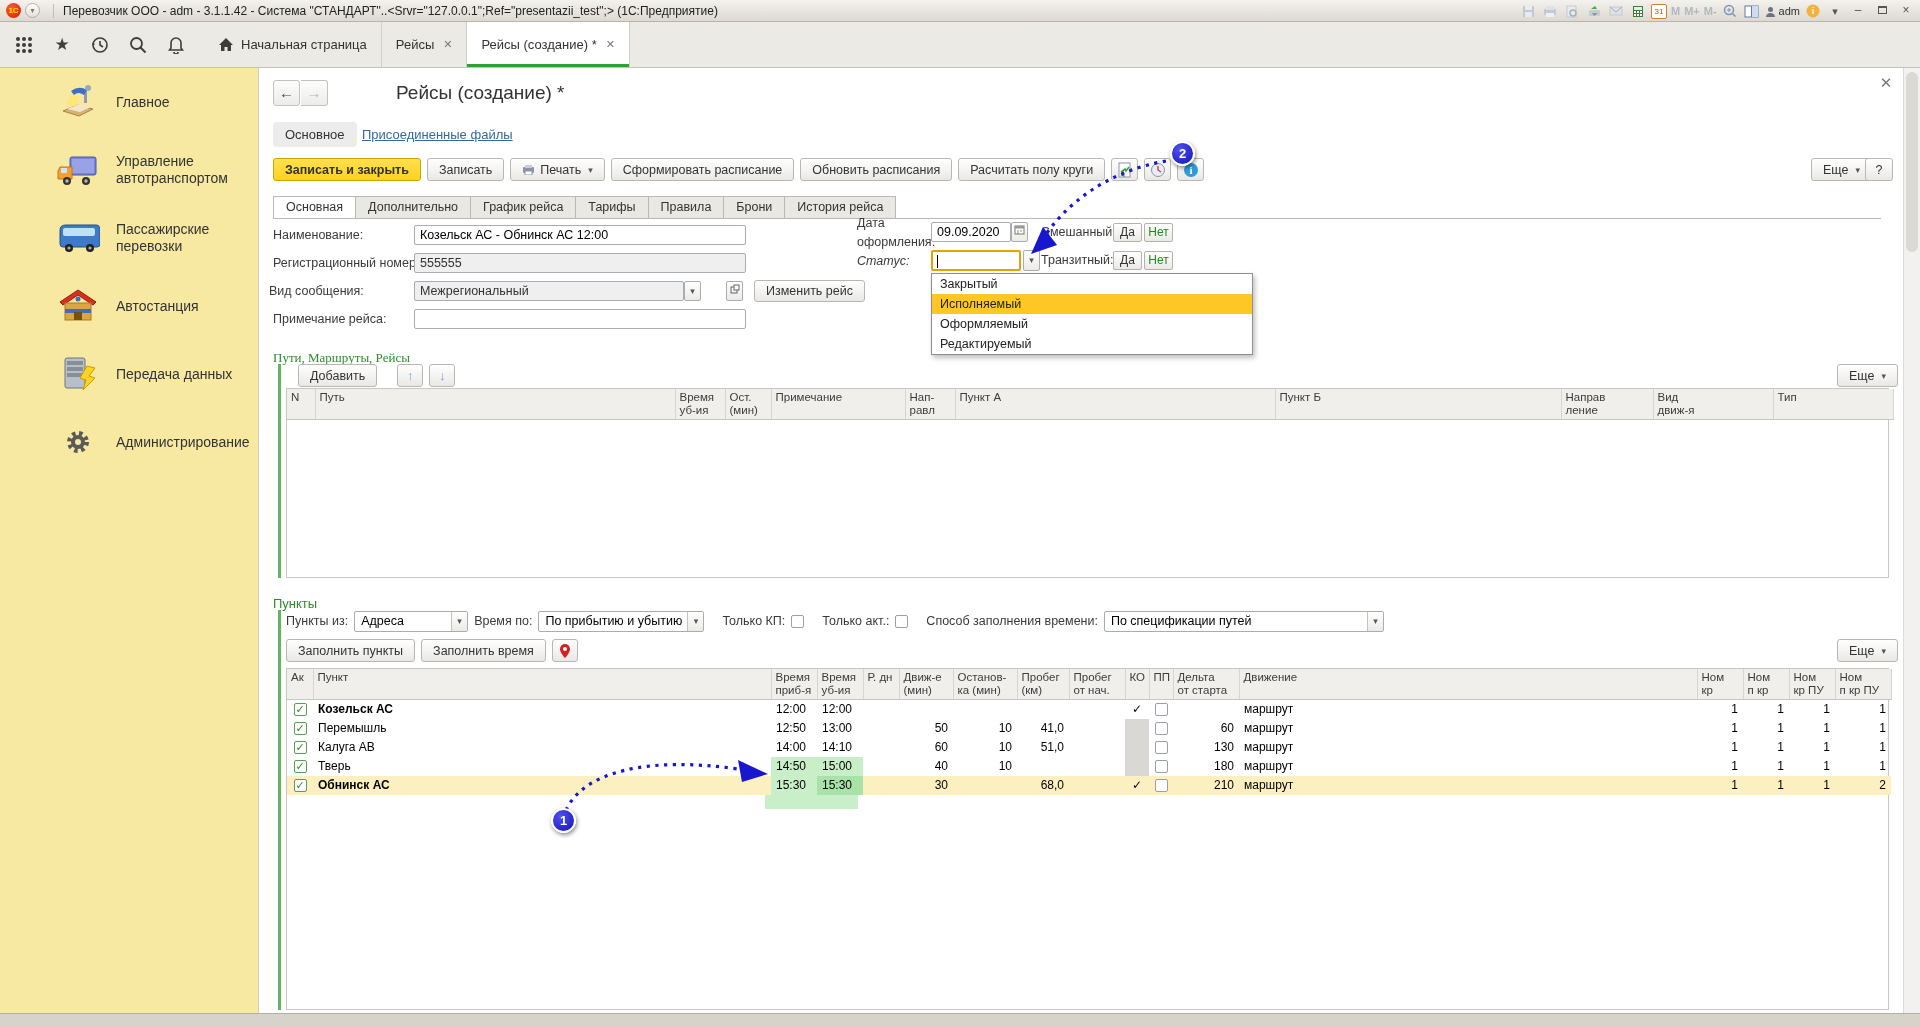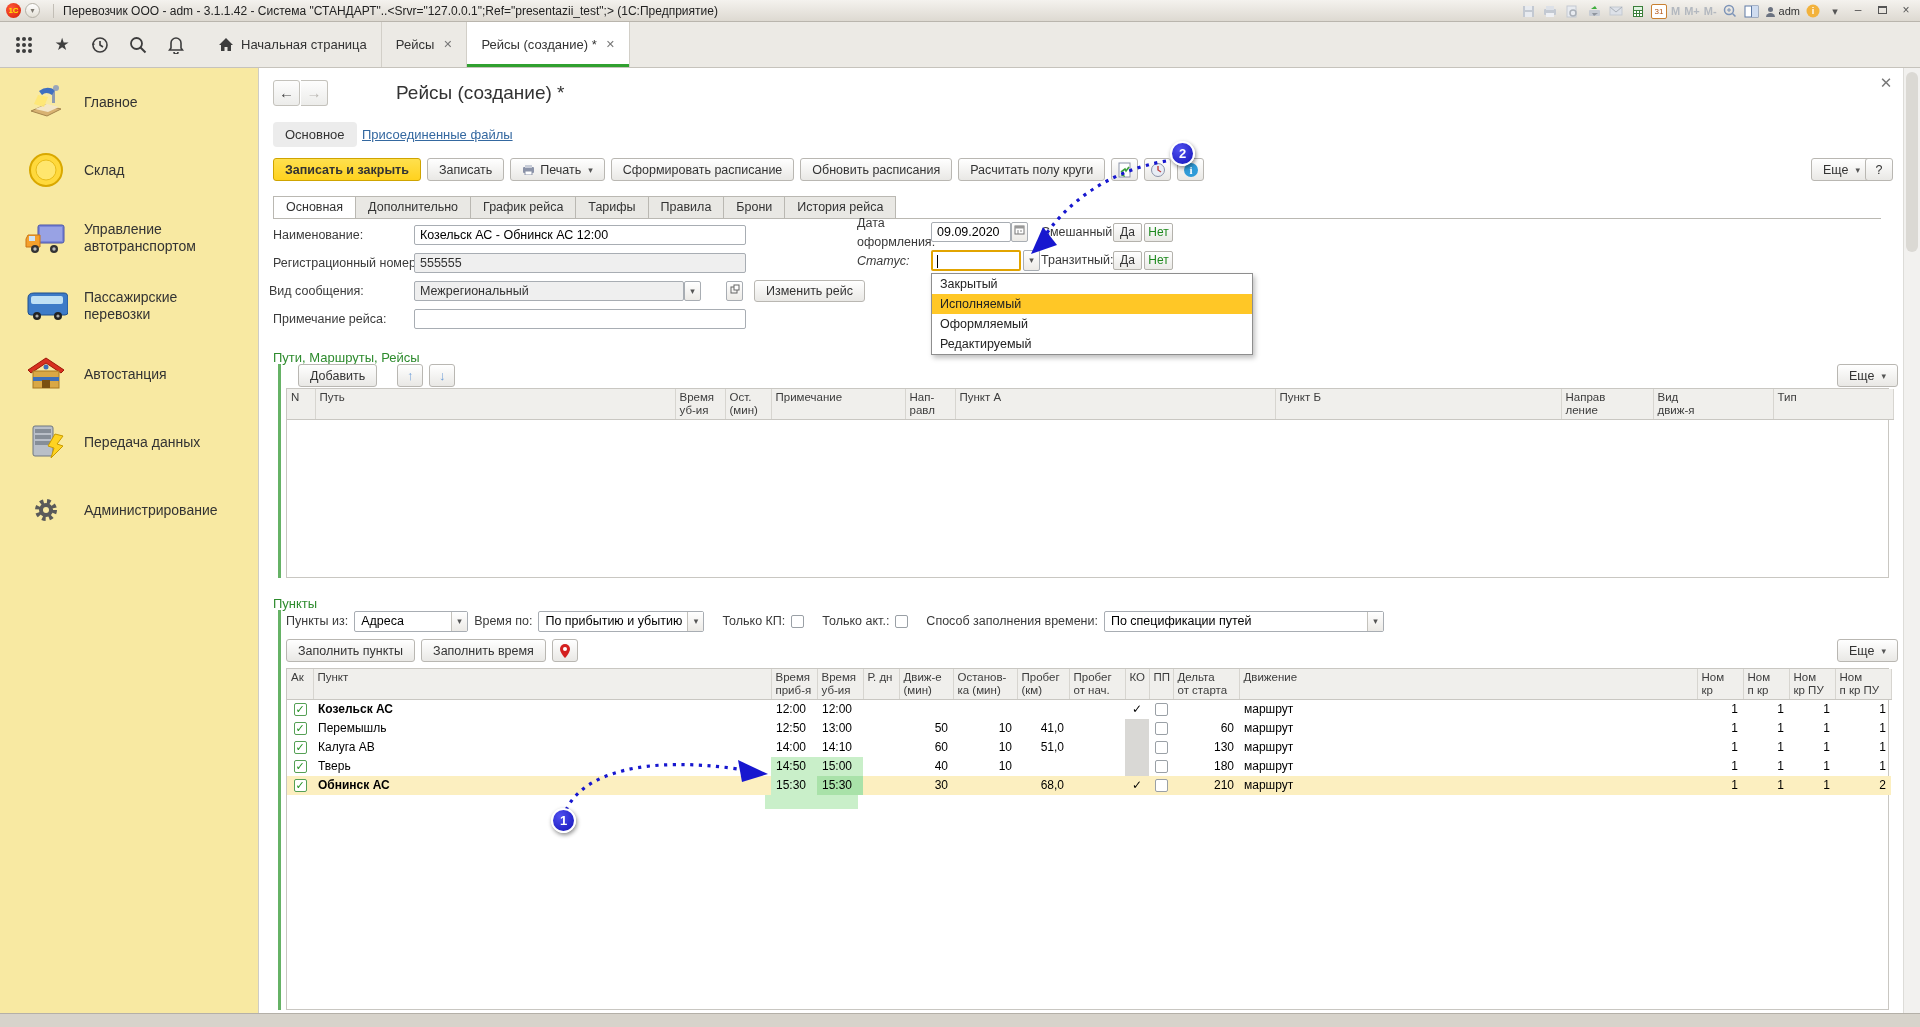--- a/index.html
+++ b/index.html
@@ -27,21 +27,21 @@
   
   .tabbar { position:absolute; left:0; top:22px; width:1920px; height:46px; background:#eceae5; border-bottom:1px solid #c6c3bc; display:flex; align-items:stretch; }
   .panel-icons { display:flex; align-items:center; gap:18px; padding:0 18px 0 14px; }
   .pico { width:20px; height:20px; display:flex; align-items:center; justify-content:center; color:#3f3f3f; font-size:17px; }
   .toptab { display:flex; align-items:center; gap:7px; padding:0 14px; font-size:13px; color:#333; border-right:1px solid #d2cfc8; position:relative; }
   .toptab .x { color:#777; font-size:11px; margin-left:2px; }
   .toptab.active { background:#ffffff; }
   .toptab.active:after { content:""; position:absolute; left:0; right:0; bottom:0; height:3px; background:#30a030; }
 
   
-  .sidebar { position:absolute; left:0; top:68px; width:258px; height:945px; background:#f8e9a2; }
+  .sidebar { position:absolute; left:0; top:68px; width:258px; height:945px; background:#f8e9a2;padding-left:32px; }
   .side-item { display:flex; align-items:center; gap:16px; padding:12px 0 12px 24px; min-height:66px; cursor:pointer; }
   .side-item .sico { width:44px; height:44px; flex:0 0 44px; display:flex; align-items:center; justify-content:center; }
   .side-item .slbl { font-size:14px; color:#333; line-height:17px; max-width:160px; }
 
   
   .content { position:absolute; left:258px; top:68px; width:1645px; height:945px; background:#fff; border-left:1px solid #cfcdc6; }
   .vscroll { position:absolute; right:-17px; top:0; width:17px; height:945px; background:#f2f1ef; border-left:1px solid #dddcd8; }
   .vscroll .thumb { position:absolute; left:2px; right:2px; top:4px; height:180px; background:#dbd9d4; border-radius:6px; }
   .content-close { position:absolute; top:6px; right:8px; font-size:15px; color:#777; width:18px; text-align:center; }
 
@@ -283,29 +283,20 @@
             <rect x="27" y="8" width="3" height="14" fill="#8f9bb0"></rect>
             <path d="M14,10 q8,-6 16,-1 l-3,5 q-6,-4 -10,0 z" fill="#3f6fc0"></path>
             <path d="M13,14 l10,2 -4,10 -10,-3 z" fill="#ffe66e" opacity="0.8"></path>
             <circle cx="31" cy="7" r="3" fill="#9aa6ba"></circle>
           </svg>
         </span>
       <span class="slbl">Главное</span>
     </div>
     <div class="side-item">
       <span class="sico">
-          <svg width="40" height="40">
-            <circle cx="20" cy="20" r="16" fill="#ffd93c" stroke="#d9a800" stroke-width="2"></circle>
-            <circle cx="20" cy="20" r="10" fill="#ffe66e" stroke="#e8bc1a"></circle>
-          </svg>
-        </span>
-      <span class="slbl">Склад</span>
-    </div>
-    <div class="side-item">
-      <span class="sico">
           <svg width="44" height="38">
             <rect x="14" y="6" width="26" height="18" rx="2" fill="#7a86d8" stroke="#4a55a8"></rect>
             <rect x="16" y="8" width="22" height="14" fill="#98a2e4"></rect>
             <path d="M4,16 h12 v12 h-14 v-8 z" fill="#f5a02c" stroke="#c87414"></path>
             <rect x="5" y="17" width="6" height="5" fill="#cfe4f5"></rect>
             <circle cx="11" cy="30" r="4" fill="#333"></circle>
             <circle cx="30" cy="30" r="4" fill="#333"></circle>
             <circle cx="11" cy="30" r="1.7" fill="#bbb"></circle>
             <circle cx="30" cy="30" r="1.7" fill="#bbb"></circle>
           </svg>
@@ -459,21 +450,21 @@
     <div class="yn" style="left:854px; top:183px;">Да</div>
     <div class="yn green" style="left:885px; top:183px;">Нет</div>
 
     <div class="dropdown">
         <div class="dd-item">Закрытый</div>
         <div class="dd-item hl">Исполняемый</div>
         <div class="dd-item">Оформляемый</div>
         <div class="dd-item">Редактируемый</div>
       </div>
 
-    <div class="sect-title" style="top:282px;">Пути, Маршруты, Рейсы</div>
+    <div class="sect-title" style="top:282px;font-family:Liberation Serif, serif;">Пути, Маршруты, Рейсы</div>
     <div class="gbar" style="top:296px; height:214px;"></div>
     <div class="rt-toolbar">
       <button class="btn">Добавить</button>
       <span style="width:8px;"></span>
       <span class="arrbtn">↑</span>
       <span class="arrbtn">↓</span>
     </div>
     <button class="btn rt-more">
         <span>Еще</span>
         <span class="dda">▾</span>

